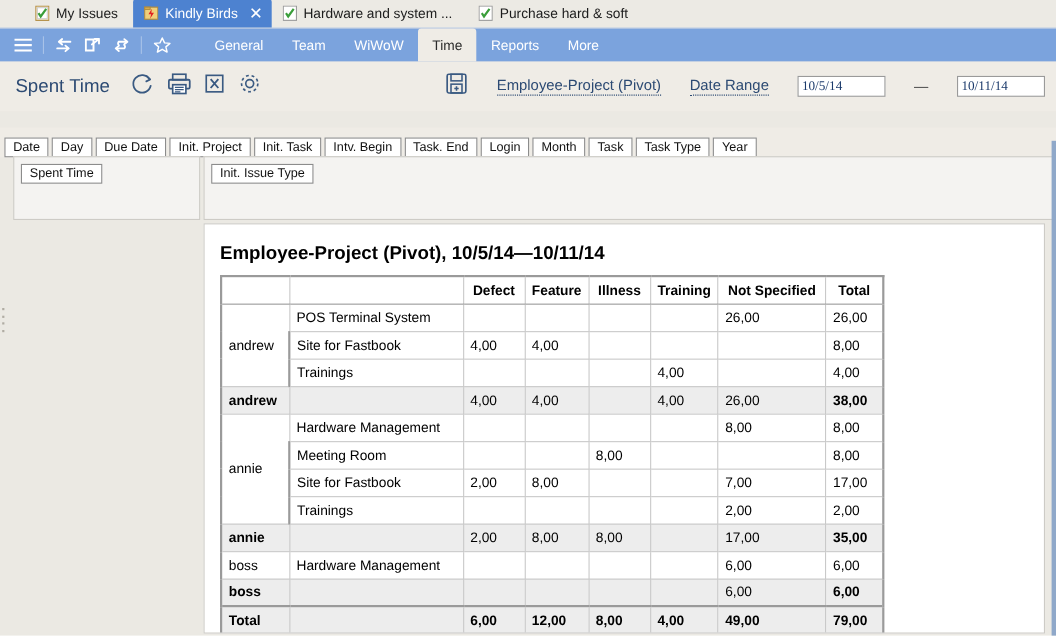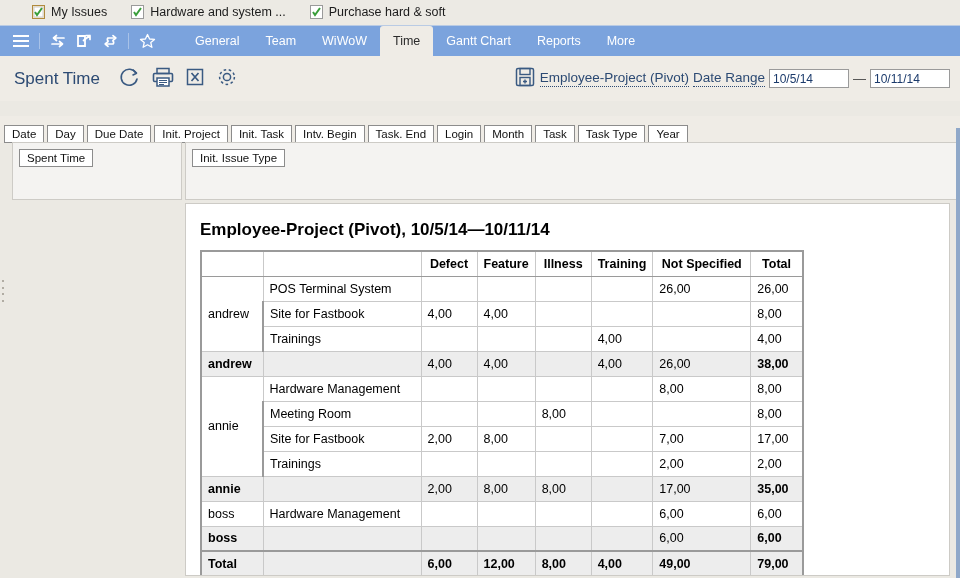--- a/index.html
+++ b/index.html
@@ -93,37 +93,37 @@
   .page-title {
     font-size: 17px;
     color: #2c4a73;
     margin-left: 14px;
     white-space: nowrap;
   }
   .hdr-icons { display: flex; align-items: center; gap: 9px; margin-left: 18px; }
   .hdr-icon { cursor: pointer; display: block; }
   .hdr-right {
     position: absolute; right: 10px; top: 0; height: 45px;
-    display: flex; align-items: center; gap: 4px; justify-content: space-between;
+    display: flex; align-items: center; gap: 26px; justify-content: space-between;
   }
   .save-icon { cursor: pointer; display: block; }
   .link-dotted {
     font-size: 13.5px;
     color: #2c4a73;
     border-bottom: 1px dotted #2c4a73;
     cursor: pointer;
     white-space: nowrap;
     padding-bottom: 1px;
   }
   .date-box {
     width: 80px; height: 19px;
     border: 1px solid #9a9a9a;
     background: #ffffff;
     font-size: 12px;
-    font-family: Liberation Sans, sans-serif;
+    font-family: Liberation Serif, serif;
     color: #1b3a6b;
     padding: 0 3px;
     outline: none;
   }
   .dash { color: #444; font-size: 13px; }
 
   
   .chiprow {
     position: absolute; left: 0; top: 116px;
     width: 960px; height: 27px;
@@ -262,20 +262,31 @@
       <span class="tab-icon">
         <svg width="13" height="14" viewBox="0 0 13 14">
           <rect x="0.5" y="0.5" width="12" height="13" fill="#f5e6c8" stroke="#b08a3e"></rect>
           <rect x="2" y="2" width="9" height="10" fill="#ffffff" stroke="#cfcfcf"></rect>
           <path d="M3 7 L5 10 L10 3" fill="none" stroke="#3a9e3a" stroke-width="2"></path>
         </svg>
       </span>
       <span>My Issues</span>
     </div>
 
+    <div class="tab active">
+      <span class="tab-icon">
+        <svg width="13" height="14" viewBox="0 0 13 14">
+          <rect x="0.5" y="1.5" width="12" height="11" fill="#f0cf7a" stroke="#b08a3e"></rect>
+          <rect x="0.5" y="1.5" width="5" height="2" fill="#e0b44f" stroke="#b08a3e"></rect>
+          <path d="M7 3 L4 8 L6.4 8 L5.4 12 L9 6.5 L6.6 6.5 Z" fill="#e02020"></path>
+        </svg>
+      </span>
+      <span>Kindly Birds</span>
+      <span class="tab-close">✕</span>
+    </div>
 
     <div class="tab">
       <span class="tab-icon">
         <svg width="13" height="14" viewBox="0 0 13 14">
           <rect x="0.5" y="0.5" width="12" height="13" fill="#ffffff" stroke="#9a9a9a"></rect>
           <path d="M3 7 L5 10 L10 3" fill="none" stroke="#3a9e3a" stroke-width="2"></path>
         </svg>
       </span>
       <span>Hardware and system ...</span>
     </div>
@@ -331,21 +342,20 @@
       <svg width="17" height="16" viewBox="0 0 17 16">
         <path d="M8.5 1.5 L10.6 6 L15.5 6.4 L11.8 9.6 L12.9 14.3 L8.5 11.8 L4.1 14.3 L5.2 9.6 L1.5 6.4 L6.4 6 Z" fill="none" stroke="#ffffff" stroke-width="1.3" stroke-linejoin="round"></path>
       </svg>
     </div>
 
     <div class="nav-items">
       <div class="nav-item">General</div>
       <div class="nav-item">Team</div>
       <div class="nav-item">WiWoW</div>
       <div class="nav-item active">Time</div>
-      <div class="nav-item">Gantt Chart</div>
       <div class="nav-item">Reports</div>
       <div class="nav-item">More</div>
     </div>
   </div>
 
   <div class="header">
     <div class="page-title">Spent Time</div>
 
     <div class="hdr-icons">
       <span class="hdr-icon">

